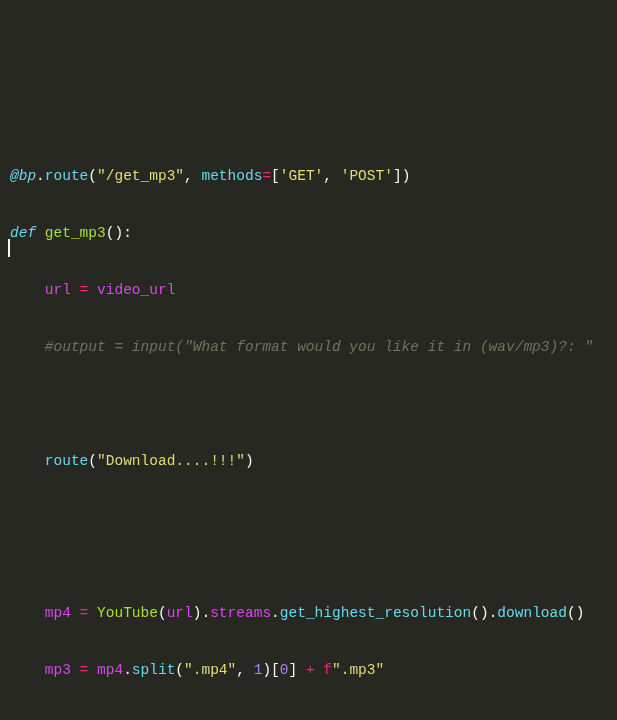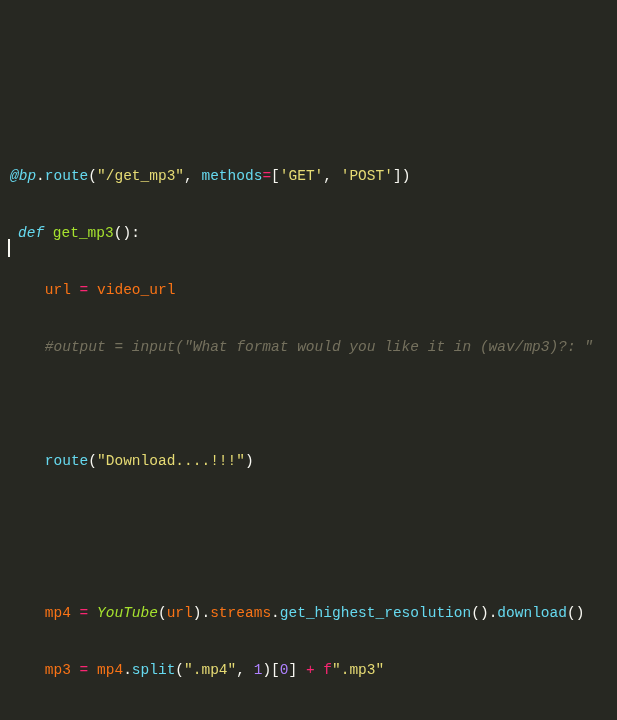--- a/index.html
+++ b/index.html
@@ -2,28 +2,28 @@
 <html><head>
 <meta charset="utf-8">
 <style>
   html,body{margin:0;padding:0;background:#272822;color:#f8f8f2;}
   body{width:617px;height:720px;overflow:hidden;font-family:Consolas,"Courier New",monospace;font-size:14.5px;line-height:19px;}
   .editor{position:relative;padding:110px 0 0 10px;white-space:pre;}
   .cursor{position:absolute;left:8px;top:239px;width:2px;height:18px;background:#f8f8f2;}
   .line{min-height:19px;}
   .ind{display:inline-block;}
   .t-dec{color:#66d9ef;font-style:italic;text-align:right;}
-  .t-def{color:#66d9ef;font-style:italic;margin-left:8px;}
+  .t-def{color:#66d9ef;font-style:italic;}
   .t-fn{color:#a6e22e;font-family:Liberation Mono, monospace;}
-  .t-cls{color:#a6e22e;font-style:italic;}
+  .t-cls{color:#a6e22e;}
   .t-str{color:#e6db74;}
   .t-num{color:#ae81ff;}
   .t-op{color:#f92672;}
   .t-p{color:#f8f8f2;}
-  .t-id{color:#f97316;margin-top:11px;}
+  .t-id{color:#d946ef;margin-top:11px;}
   .t-cm{color:#75715e;font-style:italic;}
   .t-call{color:#66d9ef;text-align:center;}
   .t-arg{color:#66d9ef;}
 </style>
 </head>
 <body>
 
 <div class="editor">
 <div class="cursor"></div>
 

